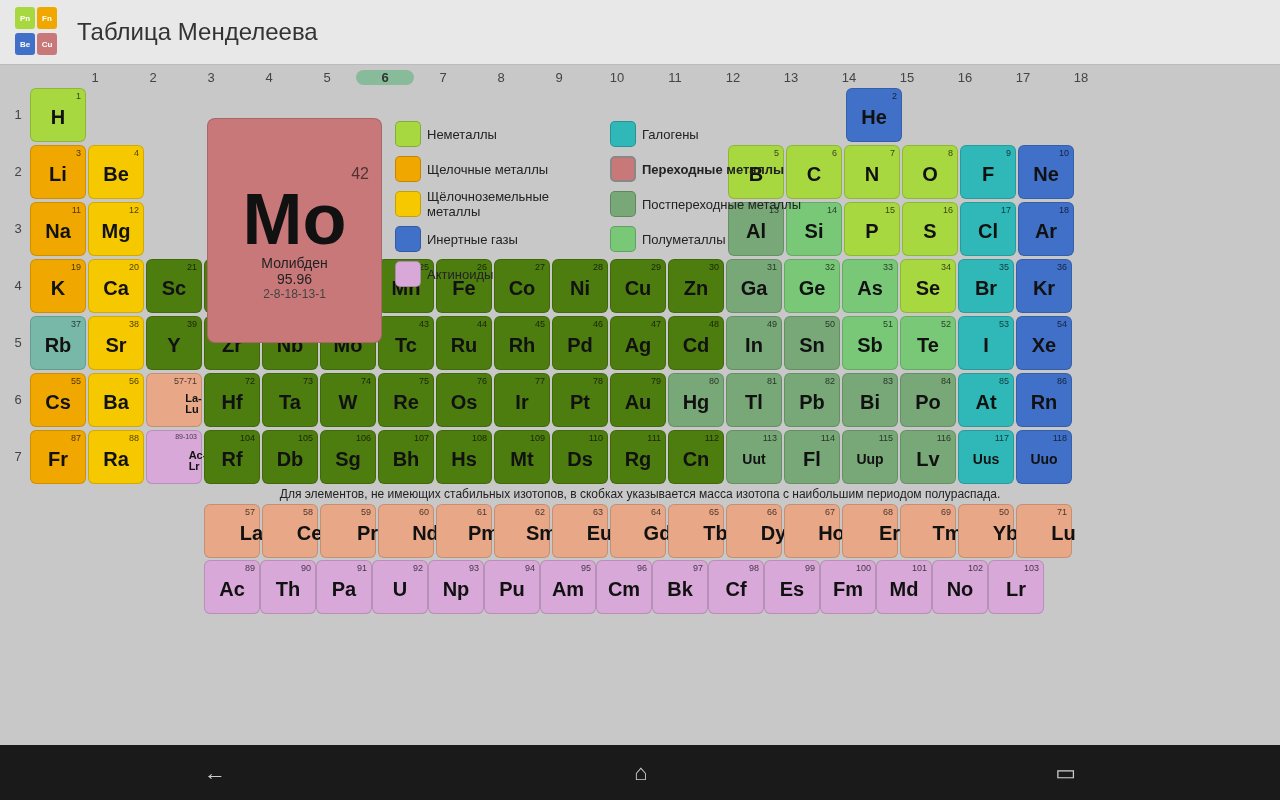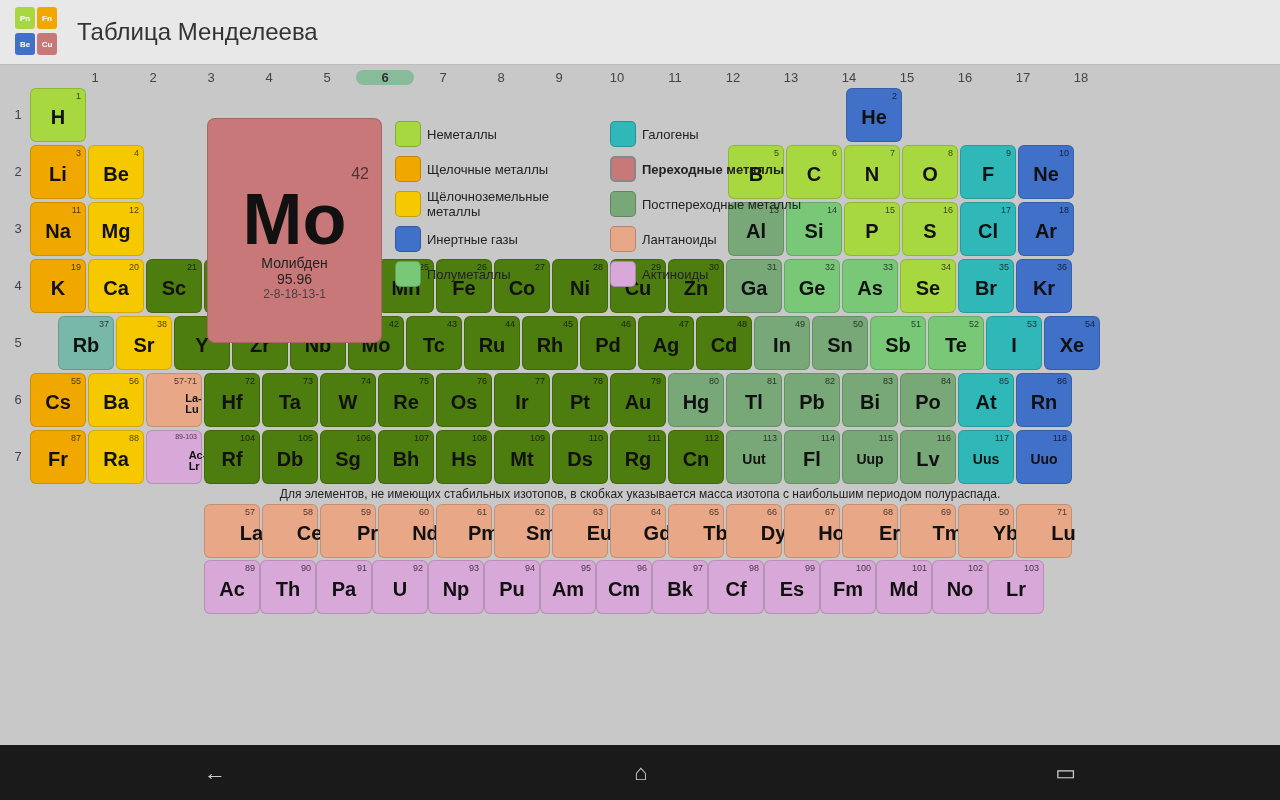--- a/index.html
+++ b/index.html
@@ -397,21 +397,21 @@
           <span class="symbol">Br</span>
         </div>
       <div class="element noble">
           <span class="atomic-num">36</span>
           <span class="symbol">Kr</span>
         </div>
     </div>
 
     <div class="pt-row">
       <div class="row-label">5</div>
-      <div class="element alkali" style="background:#78b8a8;margin-left:28px;">
+      <div class="element alkali" style="background:#78b8a8;">
           <span class="atomic-num">37</span>
           <span class="symbol">Rb</span>
         </div>
       <div class="element alkaline">
           <span class="atomic-num">38</span>
           <span class="symbol">Sr</span>
         </div>
       <div class="element transition">
           <span class="atomic-num">39</span>
           <span class="symbol">Y</span>
@@ -791,24 +791,20 @@
     </div>
     <div class="legend-item">
       <div class="legend-color" style="background:#78a878;"></div>
       <span>Постпереходные металлы</span>
     </div>
     <div class="legend-item">
       <div class="legend-color" style="background:#4070c8;"></div>
       <span>Инертные газы</span>
     </div>
     <div class="legend-item">
-      <div class="legend-color" style="background:#e8a888;"></div>
-      <span>Лантаноиды</span>
-    </div>
-    <div class="legend-item">
       <div class="legend-color" style="background:#78c878;"></div>
       <span>Полуметаллы</span>
     </div>
     <div class="legend-item">
       <div class="legend-color" style="background:#d8a8d8;"></div>
       <span>Актиноиды</span>
     </div>
   </div>
 
 </div>

